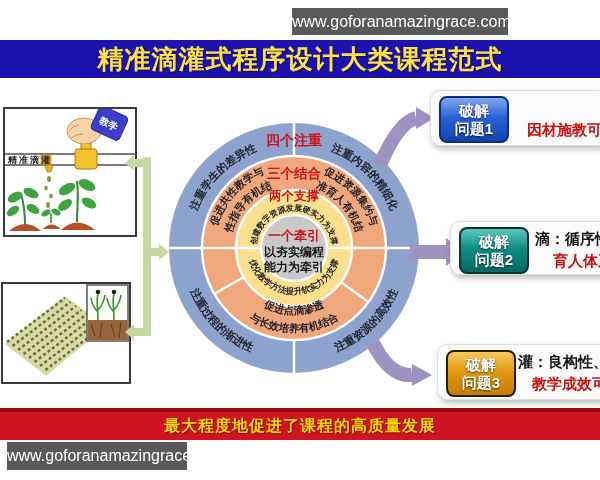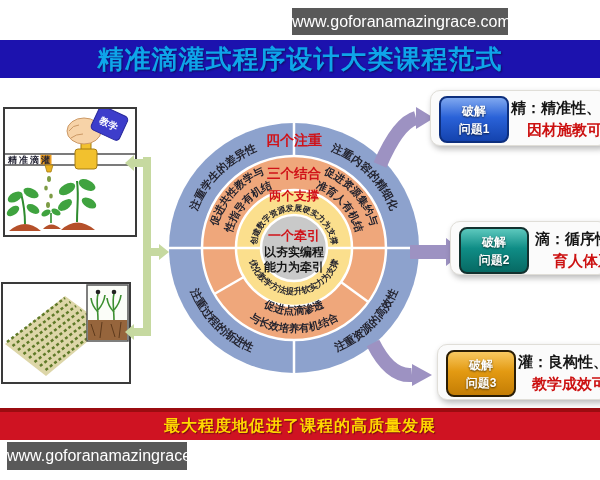--- a/index.html
+++ b/index.html
@@ -7,40 +7,40 @@
   .stage{position:relative;width:600px;height:480px;background:#ffffff;overflow:hidden;}
   .abs{position:absolute;}
 
   
   .wm{background:#595959;color:#fff;text-align:center;font-size:16px;}
   .wm-top{left:292px;top:8px;width:216px;height:27px;line-height:27px;}
   .wm-bottom{left:7px;top:442px;width:180px;height:28px;line-height:28px;}
 
   
   .title-bar{left:0;top:40px;width:600px;height:38px;background:#1c12ae;}
-  .title-bar .t{width:100%;text-align:center;line-height:38px;color:#0ea5e9;font-size:26px;font-weight:bold;letter-spacing:1px;text-shadow:1px 1px 2px rgba(0,0,0,.45);}
+  .title-bar .t{width:100%;text-align:center;line-height:38px;color:#fde047;font-size:26px;font-weight:bold;letter-spacing:1px;text-shadow:1px 1px 2px rgba(0,0,0,.45);}
 
   
   .banner-edge{left:0;top:408px;width:600px;height:4px;background:#9b0c10;}
   .banner{left:0;top:412px;width:600px;height:28px;background:#cf1322;}
   .banner .t{width:100%;text-align:center;line-height:28px;color:#ffd700;font-size:16px;font-weight:bold;letter-spacing:1px;text-shadow:1px 1px 1px rgba(0,0,0,.4);}
 
   
   .pic{background:#fff;border:2px solid #3a3a3a;}
   .pic1{left:3px;top:107px;width:130px;height:126px;}
   .pic2{left:1px;top:282px;width:126px;height:98px;}
 
   
   .panel{background:#fbfbfb;border:1px solid #e0ded8;border-radius:10px;box-shadow:2px 3px 6px rgba(0,0,0,.28);}
   .panel1{left:430px;top:90px;width:176px;height:54px;}
   .panel2{left:450px;top:221px;width:156px;height:52px;}
   .panel3{left:437px;top:344px;width:170px;height:54px;}
   .solve-btn{position:absolute;left:8px;top:5px;width:66px;height:43px;border-radius:8px;
     display:flex;flex-direction:column;align-items:center;justify-content:center;
-    color:#fff;font-size:12px;font-weight:bold;line-height:18px;
+    color:#fff;font-size:15px;font-weight:bold;line-height:18px;
     text-shadow:0 1px 2px rgba(0,0,0,.65);}
   .btn-blue{background:linear-gradient(180deg,#7fa8f0 0%,#2a62d8 45%,#1443ae 100%);border:2px solid #0d2f7e;}
   .btn-teal{background:linear-gradient(180deg,#5cc8bd 0%,#0f8d86 45%,#076963 100%);border:2px solid #13312f;}
   .btn-amber{background:linear-gradient(180deg,#f8c860 0%,#e39a12 45%,#c47d05 100%);border:2px solid #2a1d05;}
   .panel .black-line{position:absolute;top:8px;font-size:15px;font-weight:bold;color:#161616;white-space:nowrap;}
   .panel .red-line{position:absolute;top:30px;font-size:15px;font-weight:bold;color:#cc1111;white-space:nowrap;}
   .panel1 .black-line{left:80px;} .panel1 .red-line{left:96px;}
   .panel2 .black-line{left:84px;} .panel2 .red-line{left:102px;}
   .panel3 .black-line{left:80px;} .panel3 .red-line{left:94px;}
 
@@ -232,21 +232,20 @@
     <polygon points="96,153 96,181 114,167" fill="#9d92c2"></polygon>
     <path d="M 23 258 Q 40 292 62 290" stroke="#9d92c2" stroke-width="14" fill="none"></path>
     <polygon points="62,279 62,301 82,290" fill="#9d92c2"></polygon>
   </svg>
 
   <div class="abs panel panel1">
     <div class="solve-btn btn-blue">
       <span>破解</span>
       <span>问题1</span>
     </div>
-    <div class="black-line">精：精准性、</div>
     <div class="red-line">因材施教可</div>
   </div>
 
   <div class="abs panel panel2">
     <div class="solve-btn btn-teal">
       <span>破解</span>
       <span>问题2</span>
     </div>
     <div class="black-line">滴：循序性</div>
     <div class="red-line">育人体系</div>

